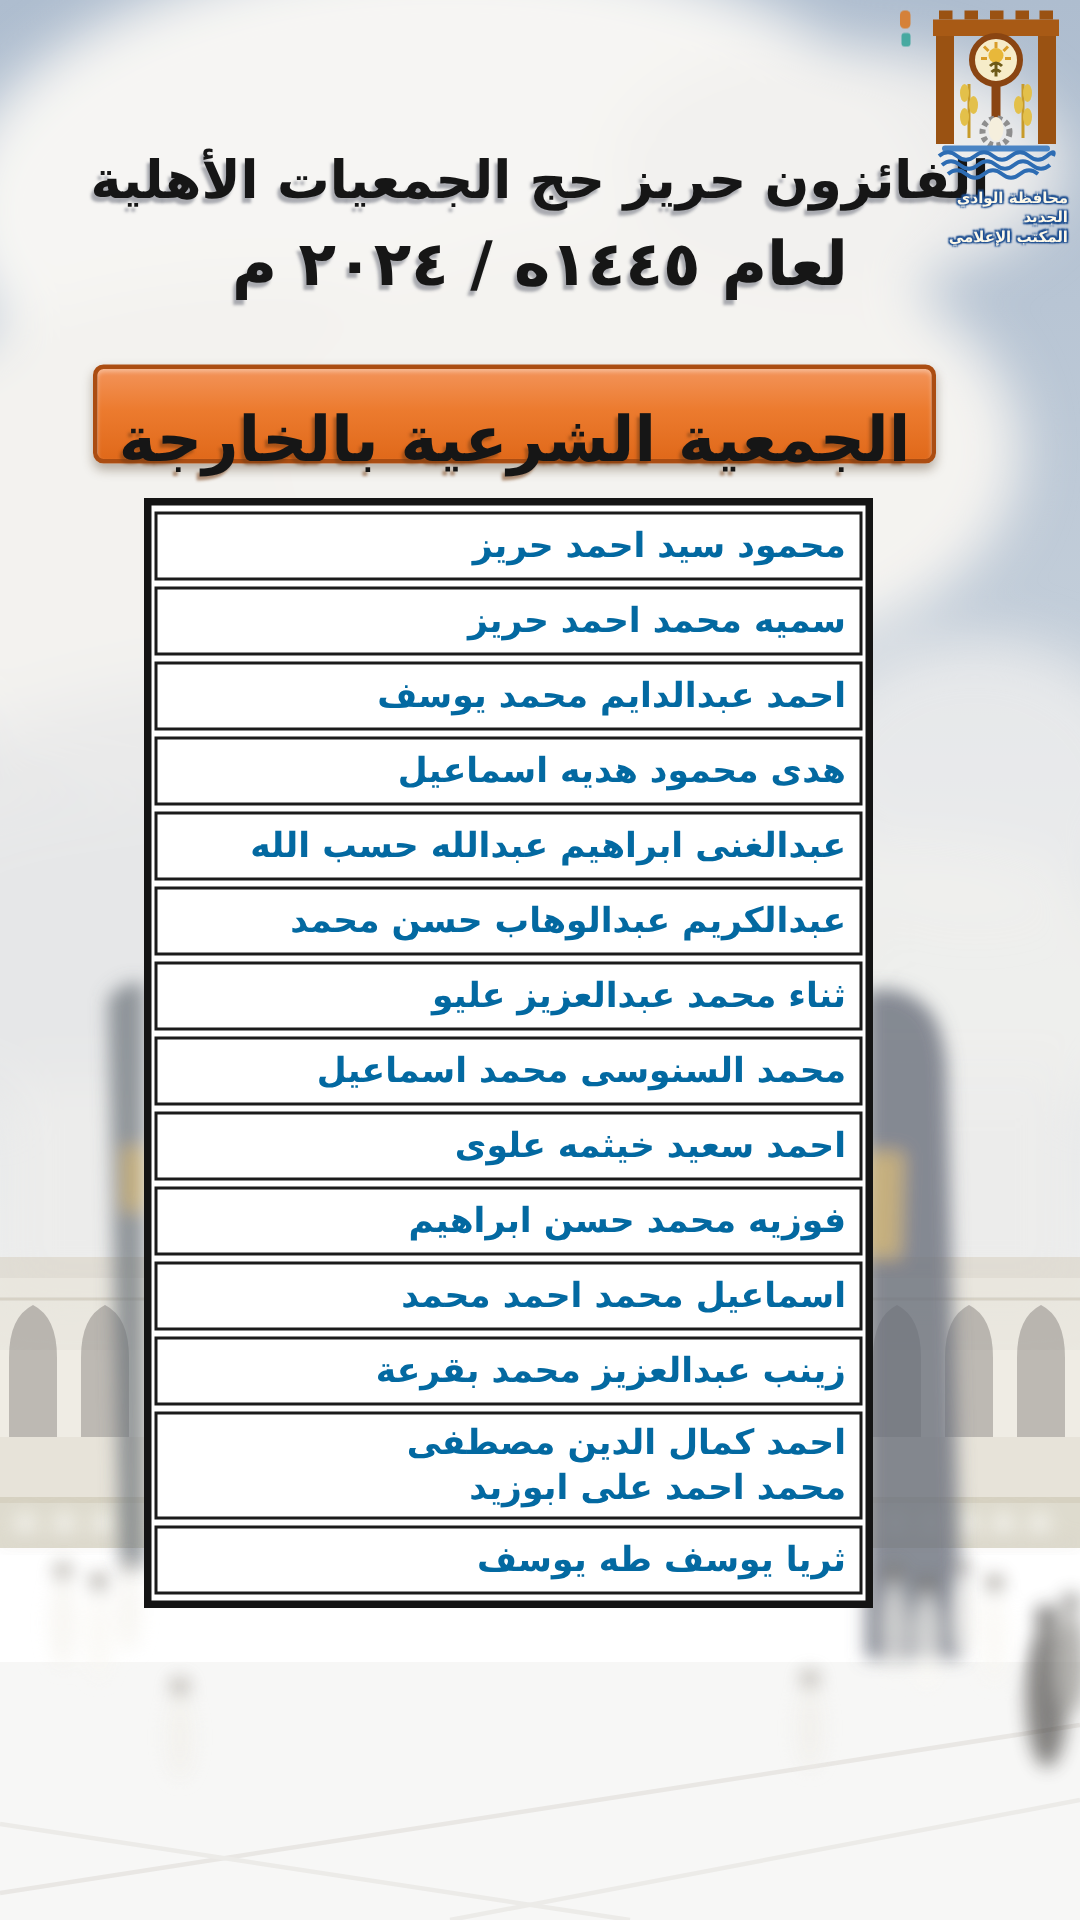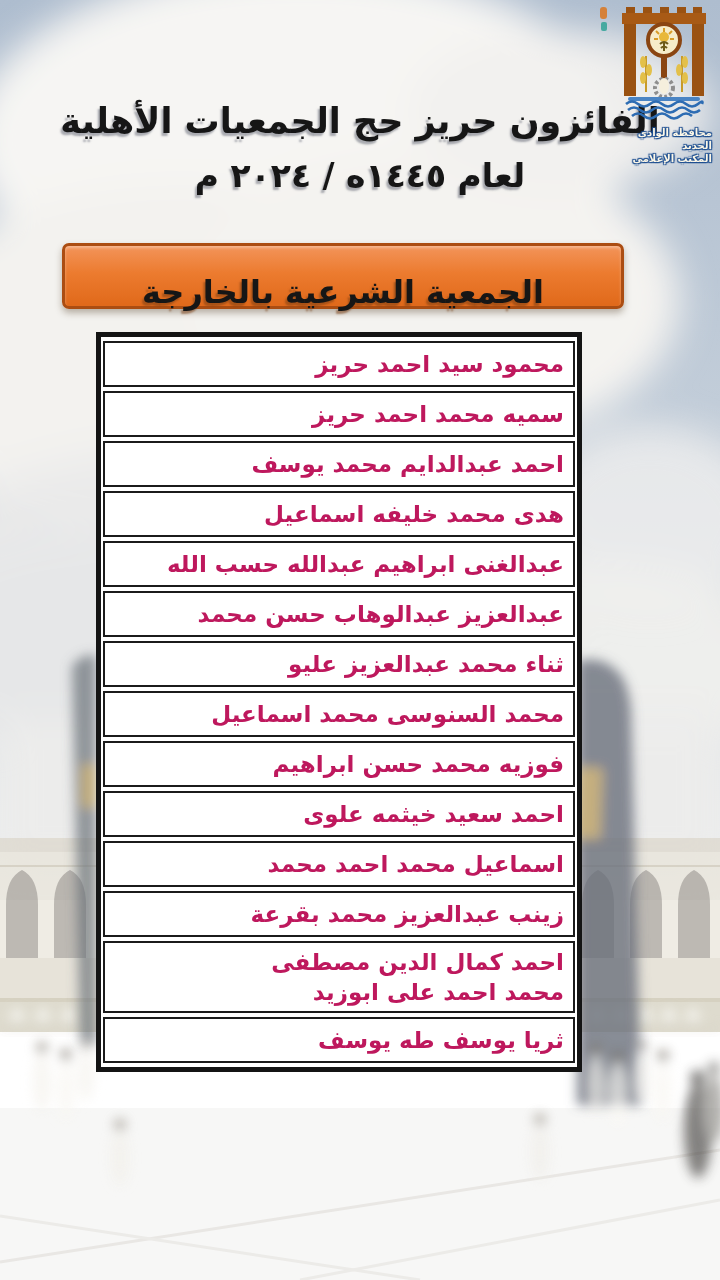--- a/index.html
+++ b/index.html
@@ -4,41 +4,41 @@
 <style>
   html,body{margin:0;padding:0;background:#ffffff;}
   .canvas{position:relative;width:720px;height:1280px;overflow:hidden;
           font-family:"DejaVu Sans",sans-serif;direction:rtl;}
   .bg-svg{position:absolute;inset:0;z-index:0;}
   
   .title{position:absolute;top:92px;right:30px;left:30px;z-index:5;
          text-align:center;font-weight:bold;color:#161616;}
   .title .l1{font-size:35px;line-height:58px;
              text-shadow:-2px 3px 2px rgba(105,110,122,.55);}
-  .title .l2{font-size:33px;line-height:52px;
+  .title .l2{font-size:41px;line-height:52px;
              text-shadow:-2px 3px 2px rgba(105,110,122,.55);text-align:center;}
   
   .logo{position:absolute;top:4px;right:8px;width:102px;z-index:6;text-align:right;}
   .logo .logo-text{font-size:10px;font-weight:bold;color:#fdf8e8;line-height:13px;
         text-shadow:0 0 2px #1c4d8f,1px 1px 1px #1c4d8f,-1px -1px 1px #1c4d8f,1px -1px 1px #1c4d8f,-1px 1px 1px #1c4d8f;}
   
   .banner{position:absolute;top:243px;left:62px;width:562px;height:66px;z-index:5;
           box-sizing:border-box;border:3px solid #ab4d12;border-radius:7px;
           background:linear-gradient(180deg,#f3945a 0%,#ec7b2f 45%,#e0691a 100%);
           box-shadow:0 4px 7px rgba(70,45,20,.35), inset 0 2px 3px rgba(255,255,255,.35);
           display:flex;align-items:center;justify-content:center;}
-  .banner-label{font-size:32px;font-weight:bold;color:#161616;
+  .banner-label{font-size:42px;font-weight:bold;color:#161616;
                 text-shadow:-2px 3px 2px rgba(120,62,20,.55);margin-top:32px;}
   
   .names-table{position:absolute;top:332px;left:96px;width:486px;z-index:5;
                box-sizing:border-box;border:5px solid #141414;background:#ffffff;
                padding:0 2px;}
   .row{box-sizing:border-box;height:46px;margin:4px 0;border:2px solid #1b1b1b;
        background:#ffffff;display:flex;align-items:center;justify-content:flex-start;
-       padding:0 9px;font-size:23px;font-weight:bold;color:#be185d;white-space:nowrap;}
+       padding:0 9px;font-size:23px;font-weight:bold;color:#0369a1;white-space:nowrap;}
   .row.tall{height:72px;white-space:normal;line-height:30px;padding-left:100px;}
 </style>
 </head>
 <body>
 
 <div class="canvas">
 
   <svg class="bg-svg" width="720" height="1280" viewBox="0 0 720 1280" aria-hidden="true">
     <defs>
       <linearGradient id="sky" x1="0" y1="0" x2="0" y2="1">
@@ -226,26 +226,26 @@
   </div>
 
   <div class="banner">
     <span class="banner-label">الجمعية الشرعية بالخارجة</span>
   </div>
 
   <div class="names-table">
     <div class="row">محمود سيد احمد حريز</div>
     <div class="row">سميه محمد احمد حريز</div>
     <div class="row">احمد عبدالدايم محمد يوسف</div>
-    <div class="row">هدى محمد خليفه اسماعيل</div>
+    <div class="row">هدى محمود هديه اسماعيل</div>
     <div class="row">عبدالغنى ابراهيم عبدالله حسب الله</div>
-    <div class="row">عبدالعزيز عبدالوهاب حسن محمد</div>
+    <div class="row">عبدالكريم عبدالوهاب حسن محمد</div>
     <div class="row">ثناء محمد عبدالعزيز عليو</div>
     <div class="row">محمد السنوسى محمد اسماعيل</div>
+    <div class="row">احمد سعيد خيثمه علوى</div>
     <div class="row">فوزيه محمد حسن ابراهيم</div>
-    <div class="row">احمد سعيد خيثمه علوى</div>
     <div class="row">اسماعيل محمد احمد محمد</div>
     <div class="row">زينب عبدالعزيز محمد بقرعة</div>
     <div class="row tall">احمد كمال الدين مصطفى محمد احمد على ابوزيد</div>
     <div class="row">ثريا يوسف طه يوسف</div>
   </div>
 
 </div>
 
 </body></html>

